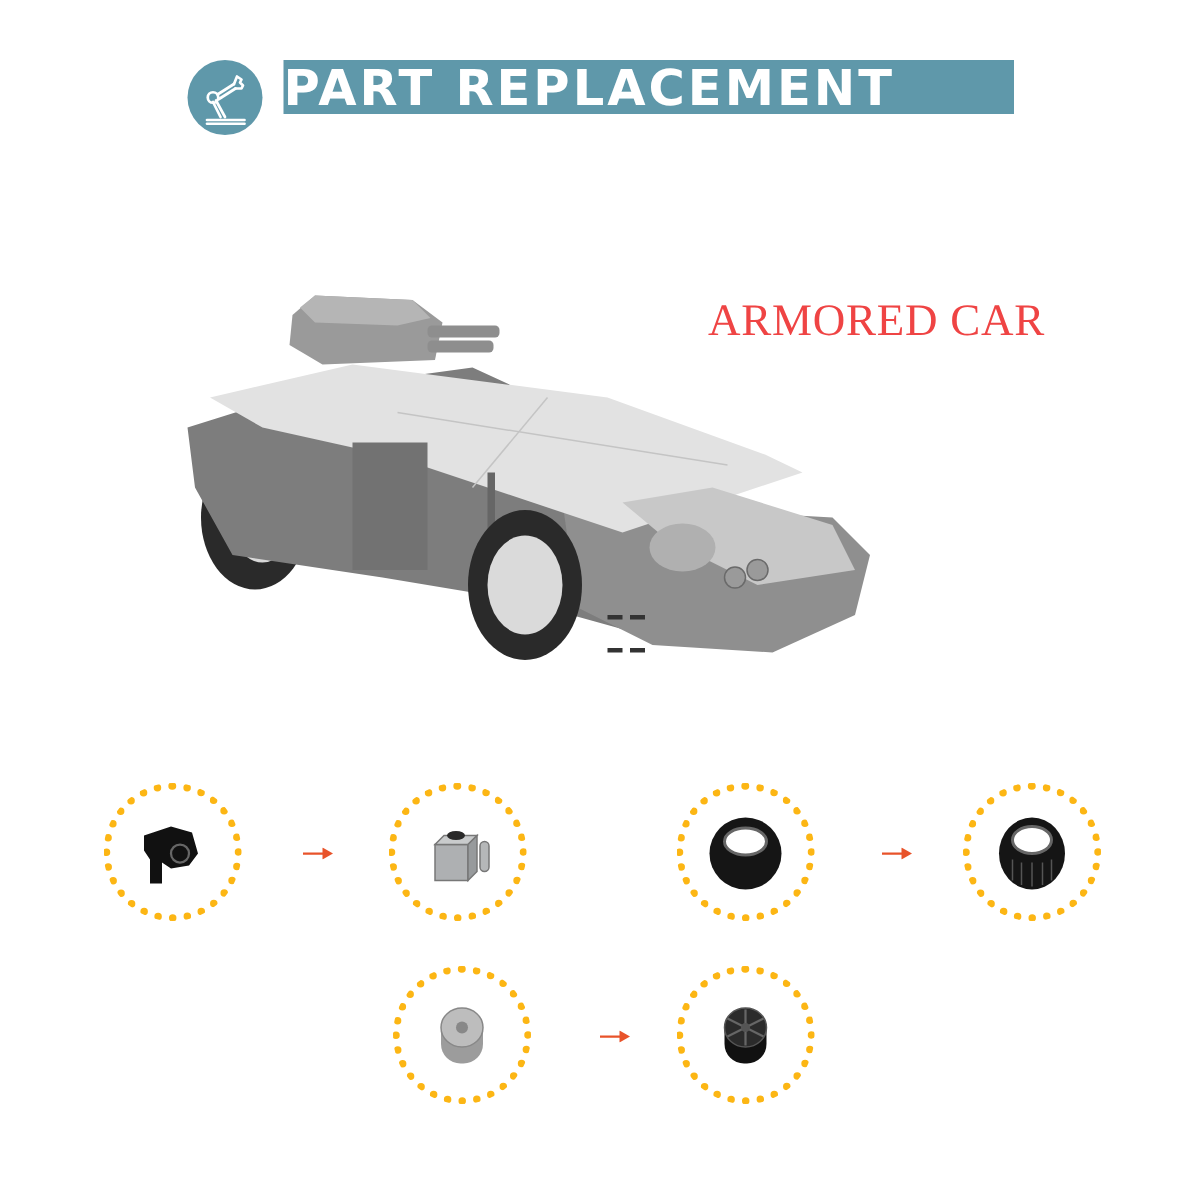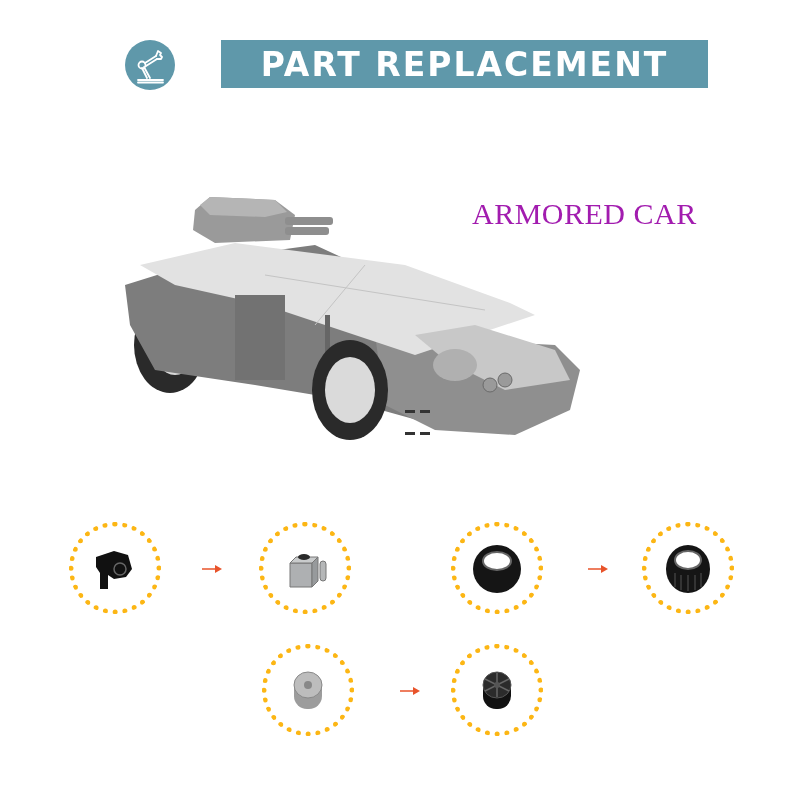--- a/index.html
+++ b/index.html
@@ -1,22 +1,22 @@
 <!DOCTYPE html>
 <html><head>
 <meta charset="utf-8">
 <style>
   html,body{margin:0;padding:0;background:#fff;}
   body{width:800px;height:800px;position:relative;overflow:hidden;font-family:"DejaVu Sans",sans-serif;}
   .header-icon{position:absolute;left:125px;top:40px;width:50px;height:50px;border-radius:50%;background:#5f98aa;}
   .header-icon svg{position:absolute;left:0;top:0;}
-  .banner{position:absolute;left:189px;top:40px;width:487px;height:48px;background:#5f98aa;color:#fff;
-    display:flex;align-items:center;justify-content:center;font-family:"DejaVu Sans",sans-serif;font-weight:bold;
-    font-size:33px;letter-spacing:2px;margin-left:32px;}
-  .product-title{position:absolute;left:472px;top:197px;font-family:"Liberation Serif","DejaVu Serif",serif;font-size:30px;color:#a21caf;letter-spacing:0.5px;}
+  .banner{position:absolute;left:189px;top:40px;width:487px;height:36px;background:#5f98aa;color:#fff;
+    display:flex;align-items:center;font-family:"DejaVu Sans",sans-serif;font-weight:bold;
+    font-size:33px;letter-spacing:2px;}
+  .product-title{position:absolute;left:472px;top:197px;font-family:"Liberation Serif","DejaVu Serif",serif;font-size:30px;color:#ef4444;letter-spacing:0.5px;}
   .car{position:absolute;left:115px;top:185px;width:470px;height:275px;}
   .part{position:absolute;width:92px;height:92px;border-radius:50%;border:5px dotted #fcb614;box-sizing:border-box;}
   .part svg{position:absolute;left:0;top:0;}
   .arrow{position:absolute;width:20px;height:8px;}
 </style>
 </head>
 <body>
 
 <div class="header-icon">
   <svg width="50" height="50" viewBox="0 0 50 50">

